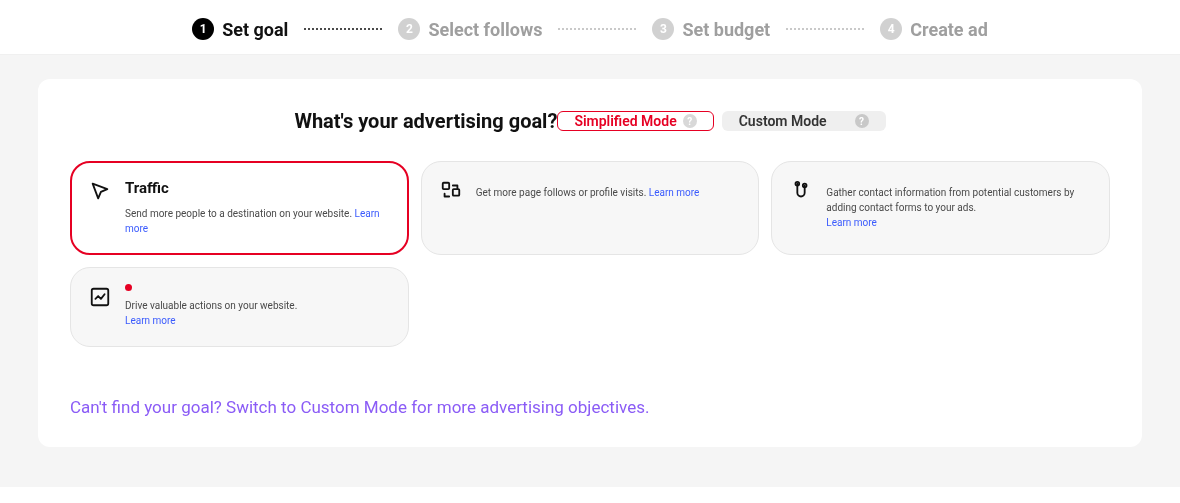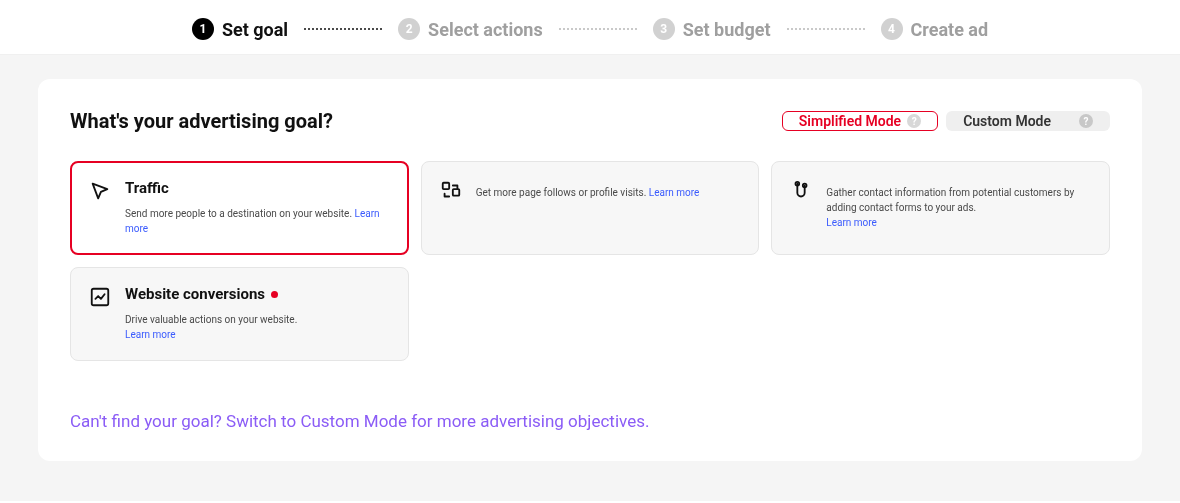--- a/index.html
+++ b/index.html
@@ -7,30 +7,30 @@
 .stepper { display: flex; align-items: center; justify-content: center; padding: 18px 0 14px; border-bottom: 1px solid #f0f0f0; }
 .step { display: flex; align-items: center; gap: 8px; }
 .step-circle { width: 22px; height: 22px; border-radius: 50%; background: #d1d1d1; color: #fff; font-size: 12px; font-weight: 700; display: flex; align-items: center; justify-content: center; }
 .step.active .step-circle { background: #000; }
 .step-label { font-size: 18px; font-weight: 700; color: #9f9f9f; }
 .step.active .step-label { color: #111; }
 .dots { width: 78px; height: 1px; border-top: 2px dotted #4a4a4a; margin: 0 16px; }
 .dots.light { border-top-color: #c9c9c9; }
 .page { background: #f5f5f5; padding: 24px 38px 40px; }
 .card { background: #fff; border-radius: 12px; padding: 30px 32px 30px; }
-.header-row { display: flex; align-items: center; justify-content: space-between; margin-bottom: 28px; }
+.header-row { display: flex; align-items: center; justify-content: center; margin-bottom: 28px; }
 .title { font-size: 20px; font-weight: 700; color: #111; }
 .mode-toggle { display: flex; }
 .mode-btn { display: flex; align-items: center; gap: 6px; padding: 1px 16px; font-size: 14px; font-weight: 600; cursor: pointer; border-radius: 6px; }
 .mode-btn.simplified { border: 1.5px solid #e60023; color: #e60023; background: #fff; margin-right: 8px; }
 .mode-btn.custom { background: #efefef; color: #333; border: 1.5px solid transparent; gap: 28px; }
 .help-dot { width: 14px; height: 14px; border-radius: 50%; background: #d8d8d8; color: #fff; font-size: 10px; font-weight: 700; display: inline-flex; align-items: center; justify-content: center; }
 .mode-btn.custom .help-dot { background: #c8c8c8; }
 .goals { display: grid; grid-template-columns: repeat(3, 1fr); gap: 12px; margin-bottom: 12px; }
-.goal { border: 1px solid #e5e5e5; border-radius: 8px; padding: 16px 18px 18px; background: #f7f7f7; display: flex; gap: 14px; cursor: pointer; }
+.goal { border: 1px solid #e5e5e5; border-radius: 20px; padding: 16px 18px 18px; background: #f7f7f7; display: flex; gap: 14px; cursor: pointer; }
 .goal.selected { background: #fff; border: 2px solid #e60023; padding: 15px 17px 17px; }
 .goal-icon { width: 22px; height: 22px; flex-shrink: 0; color: #111; margin-top: 2px; }
 .goal-body { flex: 1; }
 .goal-title-row { display: flex; align-items: center; gap: 6px; }
 .goal-title { font-size: 15px; font-weight: 700; color: #111; line-height: 1.4; }
 .indicator-dot { width: 7px; height: 7px; border-radius: 50%; background: #e60023; display: inline-block; }
 .goal-desc { font-size: 10px; color: #4a4a4a; margin-top: 7px; line-height: 1.5; }
 .learn-more { color: #3b5bfd; cursor: pointer; }
 .row2 { display: grid; grid-template-columns: repeat(3,1fr); gap: 12px; margin-bottom: 50px; }
 .footer-note { font-size: 17px; color: #8b5cf6; }
@@ -39,21 +39,21 @@
 <body>
 
 <div class="stepper">
   <div class="step active">
     <div class="step-circle">1</div>
     <div class="step-label">Set goal</div>
   </div>
   <div class="dots"></div>
   <div class="step">
     <div class="step-circle">2</div>
-    <div class="step-label">Select actions</div>
+    <div class="step-label">Select follows</div>
   </div>
   <div class="dots light"></div>
   <div class="step">
     <div class="step-circle">3</div>
     <div class="step-label">Set budget</div>
   </div>
   <div class="dots light"></div>
   <div class="step">
     <div class="step-circle">4</div>
     <div class="step-label">Create ad</div>
@@ -120,21 +120,20 @@
     <div class="row2">
       <div class="goal">
         <div class="goal-icon">
           <svg viewBox="0 0 24 24" fill="none" stroke="currentColor" stroke-width="2" stroke-linecap="round" stroke-linejoin="round">
               <rect x="3" y="3" width="18" height="18" rx="2"></rect>
               <path d="M7 14l3-3 3 3 4-5"></path>
             </svg>
         </div>
         <div class="goal-body">
           <div class="goal-title-row">
-            <div class="goal-title">Website conversions</div>
             <span class="indicator-dot"></span>
           </div>
           <div class="goal-desc"><span>Drive valuable actions on your website.</span><br><span class="learn-more">Learn more</span></div>
         </div>
       </div>
     </div>
 
     <div class="footer-note">Can't find your goal? Switch to Custom Mode for more advertising objectives.</div>
   </div>
 </div>

